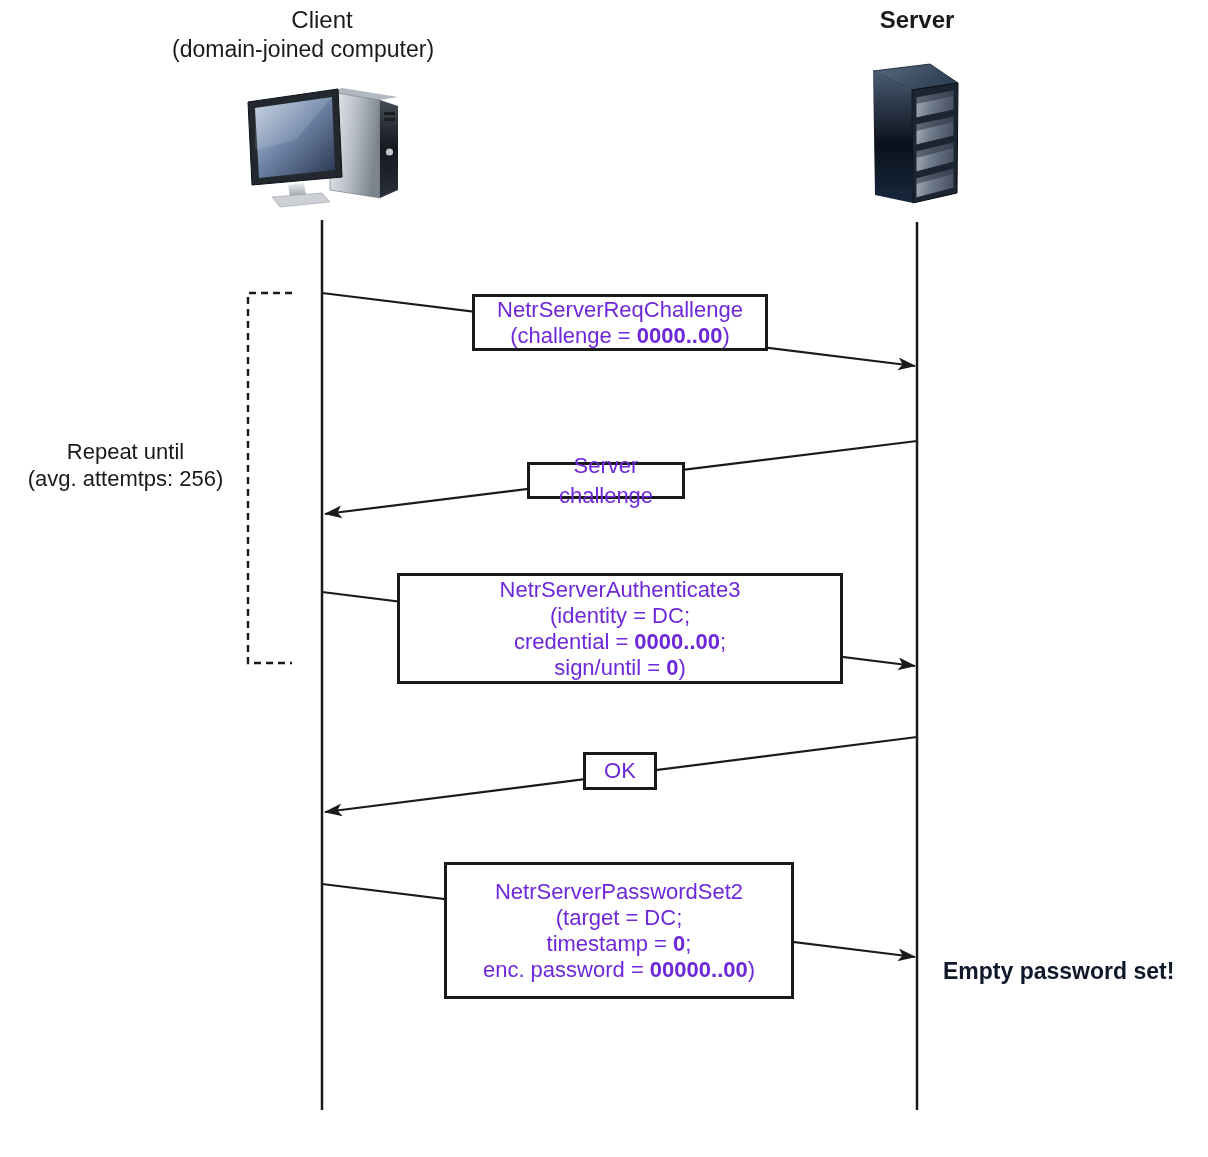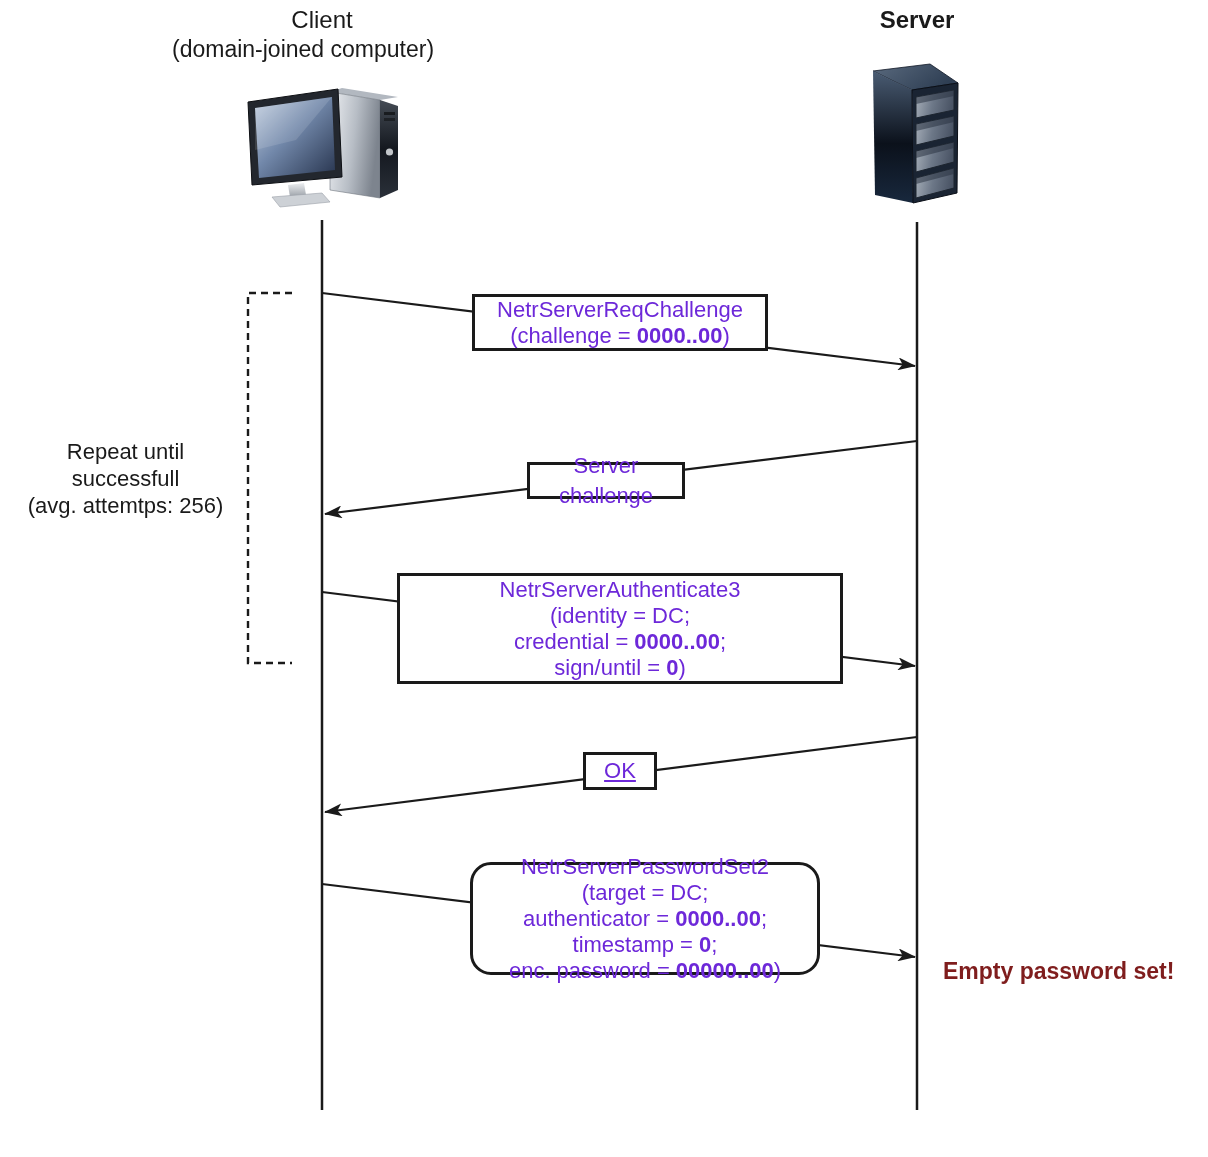--- a/index.html
+++ b/index.html
@@ -29,21 +29,21 @@
     text-align:center;
     font-size:22px;line-height:26px;
     color:#6d28d9;
   }
   .msg-line span.b{font-weight:bold;}
   #loop-note{
     width:215px;text-align:center;
     font-size:22px;line-height:27px;color:#1a1a1a;
   }
   #annotation{
-    font-size:23px;font-weight:bold;line-height:26px;color:#7f1d1d;
+    font-size:23px;font-weight:bold;line-height:26px;color:#0f172a;
     white-space:nowrap;
   }
   svg{display:block;}
   #wires{position:absolute;left:0;top:0;}
 </style>
 </head>
 <body>
 
 <div id="canvas">
 
@@ -132,47 +132,45 @@
     <line x1="917" y1="441" x2="325" y2="514" stroke="#1a1a1a" stroke-width="2.2" marker-end="url(#arrow)"></line>
     <line x1="322" y1="592" x2="915" y2="666" stroke="#1a1a1a" stroke-width="2.2" marker-end="url(#arrow)"></line>
     <line x1="917" y1="737" x2="325" y2="812" stroke="#1a1a1a" stroke-width="2.2" marker-end="url(#arrow)"></line>
     <line x1="322" y1="884" x2="915" y2="957" stroke="#1a1a1a" stroke-width="2.2" marker-end="url(#arrow)"></line>
 
     <polyline points="292,293 248,293 248,663 292,663" fill="none" stroke="#1a1a1a" stroke-width="2.4" stroke-dasharray="7 5"></polyline>
   </svg>
 
   <div id="loop-note" class="abs" style="left:18px;top:438px;">
     <div>Repeat until</div>
-    <div>successfull</div>
     <div>(avg. attemtps: 256)</div>
   </div>
 
   <div class="msg-box" style="left:472px;top:294px;width:296px;height:57px;">
       <div class="msg-line"><span>NetrServerReqChallenge</span></div>
       <div class="msg-line"><span>(challenge = </span><span class="b">0000..00</span><span>)</span></div>
     </div>
 
   <div class="msg-box" style="left:527px;top:462px;width:158px;height:37px;line-height:30px;">
       <div class="msg-line"><span>Server challenge</span></div>
     </div>
 
   <div class="msg-box" style="left:397px;top:573px;width:446px;height:111px;">
       <div class="msg-line"><span>NetrServerAuthenticate3</span></div>
       <div class="msg-line"><span>(identity = DC;</span></div>
       <div class="msg-line"><span>credential = </span><span class="b">0000..00</span><span>;</span></div>
       <div class="msg-line"><span>sign/until = </span><span class="b">0</span><span>)</span></div>
     </div>
 
-  <div class="msg-box" style="left:583px;top:752px;width:74px;height:38px;line-height:30px;text-decoration:underline;">
+  <div class="msg-box" style="left:583px;top:752px;width:74px;height:38px;line-height:30px;">
       <div class="msg-line"><span>OK</span></div>
     </div>
 
-  <div class="msg-box" style="left:470px;top:862px;width:350px;height:113px;border-radius:21px;">
+  <div class="msg-box" style="left:444px;top:862px;width:350px;height:137px;">
       <div class="msg-line"><span>NetrServerPasswordSet2</span></div>
       <div class="msg-line"><span>(target = DC;</span></div>
-      <div class="msg-line"><span>authenticator = </span><span class="b">0000..00</span><span>;</span></div>
       <div class="msg-line"><span>timestamp = </span><span class="b">0</span><span>;</span></div>
       <div class="msg-line"><span>enc. password = </span><span class="b">00000..00</span><span>)</span></div>
     </div>
 
   <div id="annotation" class="abs" style="left:943px;top:958px;">Empty password set!</div>
 
 </div>
 
 </body></html>

